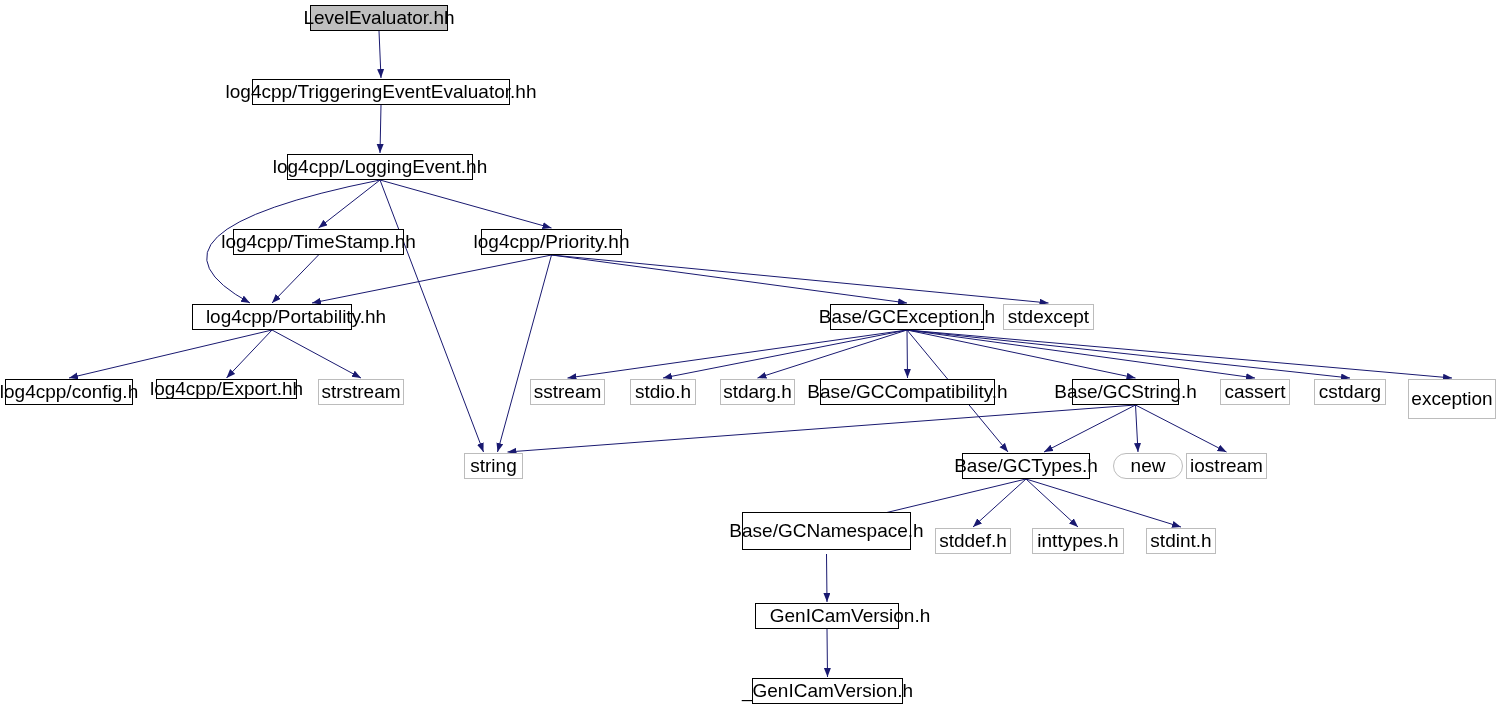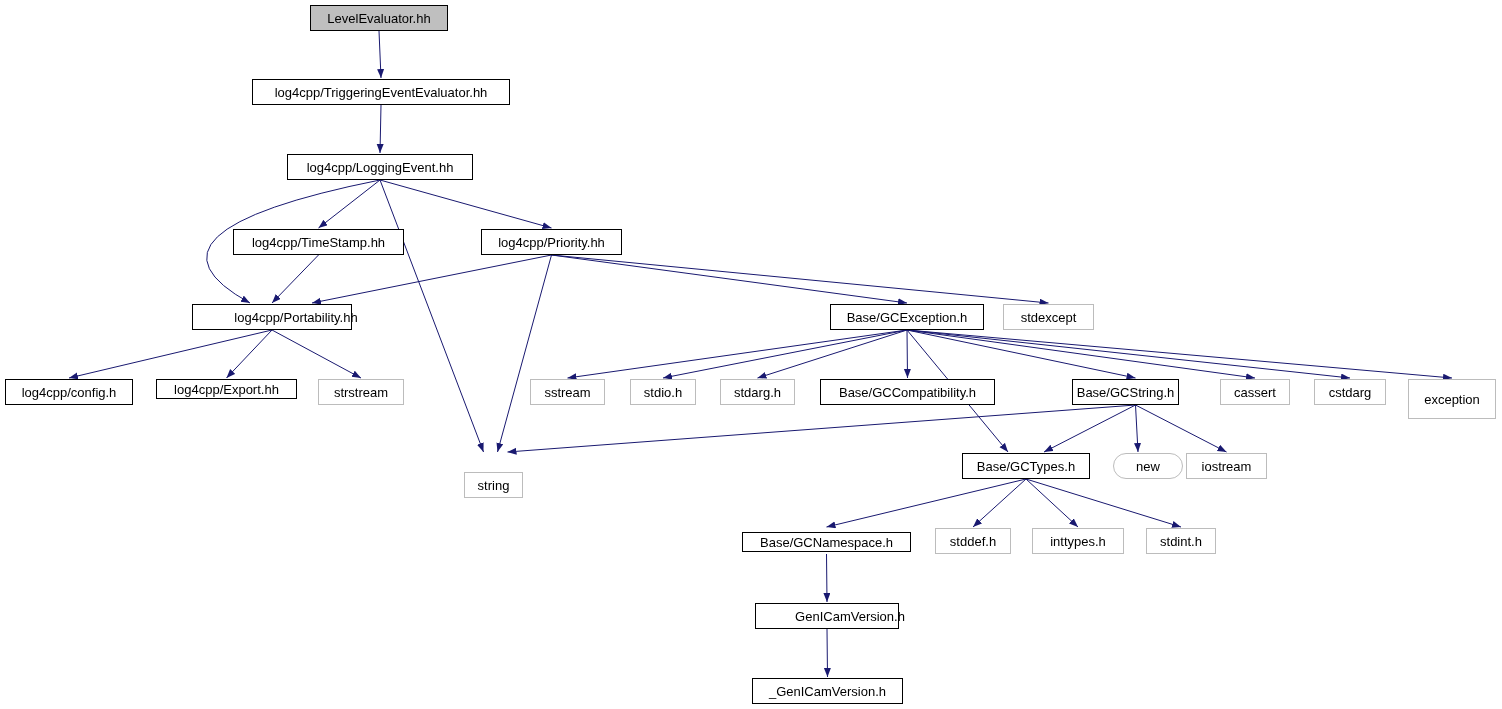--- a/index.html
+++ b/index.html
@@ -19,21 +19,21 @@
     left: 0;
     top: 0;
     z-index: 1;
   }
   .node {
     position: absolute;
     box-sizing: border-box;
     background: var(--node-fill, #ffffff);
     border: 1px solid var(--node-border, #000000);
     color: #000000;
-    font-size: 13px;
+    font-size: 19px;
     display: flex;
     align-items: center;
     justify-content: center;
     white-space: nowrap;
     z-index: 2;
   }
   .node.system {
     border-color: var(--external-border, #bcbcbc);
   }
   .node.root {
@@ -102,23 +102,23 @@
     <div class="node internal" style="left: 156px; top: 379px; width: 141px; height: 20px;">log4cpp/Export.hh</div>
     <div class="node system" style="left: 318px; top: 379px; width: 86px; height: 26px;">strstream</div>
     <div class="node system" style="left: 530px; top: 379px; width: 75px; height: 26px;">sstream</div>
     <div class="node system" style="left: 630px; top: 379px; width: 66px; height: 26px;">stdio.h</div>
     <div class="node system" style="left: 720px; top: 379px; width: 75px; height: 26px;">stdarg.h</div>
     <div class="node internal" style="left: 820px; top: 379px; width: 175px; height: 26px;">Base/GCCompatibility.h</div>
     <div class="node internal" style="left: 1072px; top: 379px; width: 107px; height: 26px;">Base/GCString.h</div>
     <div class="node system" style="left: 1220px; top: 379px; width: 70px; height: 26px;">cassert</div>
     <div class="node system" style="left: 1314px; top: 379px; width: 72px; height: 26px;">cstdarg</div>
     <div class="node system" style="left: 1408px; top: 379px; width: 88px; height: 40px;">exception</div>
-    <div class="node system" style="left: 464px; top: 472px; width: 59px; height: 26px;">string</div>
+    <div class="node system" style="left: 464px; top: 453px; width: 59px; height: 26px;">string</div>
     <div class="node internal" style="left: 962px; top: 453px; width: 128px; height: 26px;">Base/GCTypes.h</div>
     <div class="node system" style="left: 1113px; top: 453px; width: 70px; height: 26px; border-radius: 13px;">new</div>
     <div class="node system" style="left: 1186px; top: 453px; width: 81px; height: 26px;">iostream</div>
-    <div class="node internal" style="left: 742px; top: 532px; width: 169px; height: 20px;">Base/GCNamespace.h</div>
+    <div class="node internal" style="left: 742px; top: 512px; width: 169px; height: 38px;">Base/GCNamespace.h</div>
     <div class="node system" style="left: 935px; top: 528px; width: 76px; height: 26px;">stddef.h</div>
     <div class="node system" style="left: 1032px; top: 528px; width: 92px; height: 26px;">inttypes.h</div>
     <div class="node system" style="left: 1146px; top: 528px; width: 70px; height: 26px;">stdint.h</div>
     <div class="node internal" style="left: 755px; top: 603px; width: 144px; height: 26px; padding-left: 46px;">GenICamVersion.h</div>
     <div class="node internal" style="left: 752px; top: 678px; width: 151px; height: 26px;">_GenICamVersion.h</div>
   </div>
 
 </body></html>

